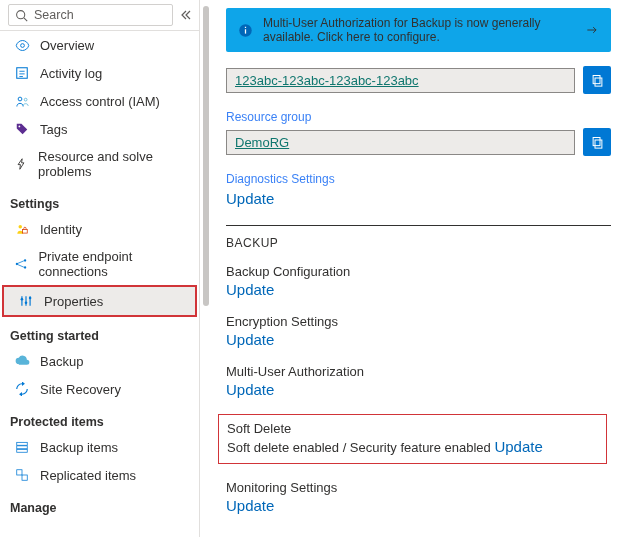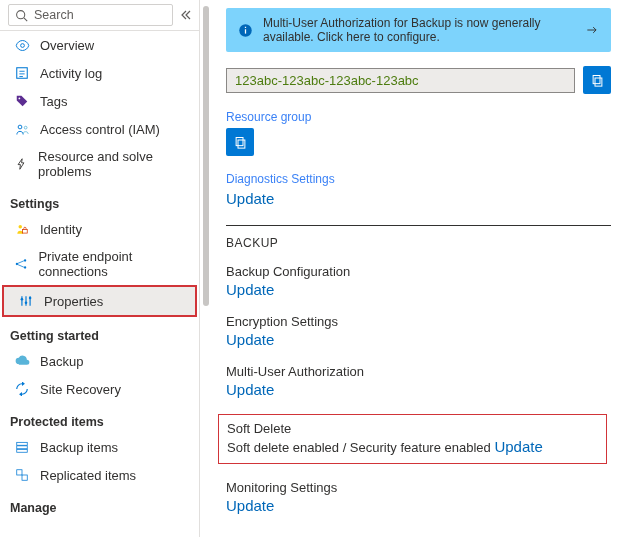--- a/index.html
+++ b/index.html
@@ -12,25 +12,25 @@
   .collapse-ico { color: #605e5c; font-size: 11px; }
   .nav { overflow-y: auto; flex: 1; }
   .nav-item { display: flex; align-items: center; gap: 10px; padding: 6px 10px 6px 14px; cursor: pointer; font-size: 13px; color: #323130; }
   .nav-item .ico { width: 16px; height: 16px; display: flex; align-items: center; justify-content: center; }
   .nav-item.selected { background: #edebe9; }
   .nav-item.selected-hl { border: 2px solid #d13438; margin: 0 2px; }
   .group-head { padding: 12px 10px 4px 10px; font-weight: 600; font-size: 12.5px; color: #323130; }
   .midcol { width: 12px; flex: 0 0 12px; display:flex; justify-content:center; padding-top:6px;}
   .midcol .thumb{width:6px;height:300px;background:#c8c6c4;border-radius:3px;}
   .main { flex: 1; padding: 8px 14px 4px 14px; overflow: hidden; }
-  .banner { background: #7dd3fc; border-radius: 2px; padding: 8px 12px; display: flex; align-items: center; gap: 10px; font-size: 12px; color: #323130; margin-bottom: 14px;}
+  .banner { background: #0ea5e9; border-radius: 2px; padding: 8px 12px; display: flex; align-items: center; gap: 10px; font-size: 12px; color: #323130; margin-bottom: 14px;}
   .banner .info-ico { color:#0067b8; }
   .banner .arrow { margin-left:auto; color:#323130; }
   .field-row { display: flex; align-items: center; gap: 8px; }
-  .readonly-field { flex: 1; border: 1px solid #8a8886; background: #edebe9; padding: 4px 8px; font-size: 13px; color:#4d7c0f; }
+  .readonly-field { flex: 1; border: 1px solid #8a8886; background: #edebe9; padding: 4px 8px; font-size: 13px; color:#0f766e;text-decoration:underline; }
   .copy-btn { width: 28px; height: 28px; background: #0078d4; border-radius: 2px; display: flex; align-items: center; justify-content: center; cursor: pointer; }
   .label { font-size: 12px; color:#3b82f6; margin-top: 16px; margin-bottom:4px;}
   .link { color:#0067b8; cursor:pointer; font-size:15px; }
   hr.sec { border:none; border-top:1px solid #323130; margin: 18px 0 10px 0;}
   .section-title { font-size: 12px; letter-spacing: 0.5px; color:#323130; margin-bottom:14px; font-weight:400;}
   .prop-block { margin-bottom: 16px; }
   .prop-block .hd { font-size: 13px; color:#323130; margin-bottom:2px;}
   .prop-block.softdel { border:1.5px solid #d13438; padding:6px 8px 8px 8px; margin-left:-8px; margin-right:4px;}
   .softdel-line { font-size:13px; color:#323130;}
   
@@ -74,37 +74,37 @@
             <rect x="2" y="2" width="12" height="12" fill="none" stroke="#0078d4" stroke-width="1.2"></rect>
             <line x1="5" y1="6" x2="11" y2="6" stroke="#0078d4"></line>
             <line x1="5" y1="9" x2="11" y2="9" stroke="#0078d4"></line>
             <line x1="5" y1="12" x2="9" y2="12" stroke="#0078d4"></line>
           </svg>
         </span>
       <span>Activity log</span>
     </div>
     <div class="nav-item">
       <span class="ico">
-          <svg width="14" height="14" viewBox="0 0 24 24">
-            <path d="M3 3h8l10 10-8 8L3 11V3z" fill="#5c2d91"></path>
-            <circle cx="7.5" cy="7.5" r="1.5" fill="#fff"></circle>
-          </svg>
-        </span>
-      <span>Tags</span>
-    </div>
-    <div class="nav-item">
-      <span class="ico">
           <svg width="15" height="15" viewBox="0 0 24 24">
             <circle cx="8" cy="8" r="3" fill="none" stroke="#0078d4" stroke-width="1.5"></circle>
             <path d="M3 20c0-3 2-5 5-5s5 2 5 5" fill="none" stroke="#0078d4" stroke-width="1.5"></path>
             <circle cx="17" cy="9" r="2.2" fill="none" stroke="#59b4d9" stroke-width="1.3"></circle>
             <path d="M13 19c0-2 1.5-3.5 4-3.5s4 1.5 4 3.5" fill="none" stroke="#59b4d9" stroke-width="1.3"></path>
           </svg>
         </span>
       <span>Access control (IAM)</span>
+    </div>
+    <div class="nav-item">
+      <span class="ico">
+          <svg width="14" height="14" viewBox="0 0 24 24">
+            <path d="M3 3h8l10 10-8 8L3 11V3z" fill="#5c2d91"></path>
+            <circle cx="7.5" cy="7.5" r="1.5" fill="#fff"></circle>
+          </svg>
+        </span>
+      <span>Tags</span>
     </div>
     <div class="nav-item">
       <span class="ico">
           <svg width="14" height="14" viewBox="0 0 24 24">
             <path d="M14 3l-1 7h4l-7 11 1-8H7l7-10z" fill="none" stroke="#323130" stroke-width="1.5"></path>
           </svg>
         </span>
       <span>Resource and solve problems</span>
     </div>
 
@@ -217,20 +217,21 @@
     <div class="copy-btn">
       <svg width="15" height="15" viewBox="0 0 24 24">
           <rect x="8" y="8" width="11" height="13" fill="none" stroke="#fff" stroke-width="1.6"></rect>
           <rect x="5" y="4" width="11" height="13" fill="none" stroke="#fff" stroke-width="1.6"></rect>
         </svg>
     </div>
   </div>
 
   <div class="label">Resource group</div>
   <div class="field-row">
+    <div class="readonly-field">DemoRG</div>
     <div class="copy-btn">
       <svg width="15" height="15" viewBox="0 0 24 24">
           <rect x="8" y="8" width="11" height="13" fill="none" stroke="#fff" stroke-width="1.6"></rect>
           <rect x="5" y="4" width="11" height="13" fill="none" stroke="#fff" stroke-width="1.6"></rect>
         </svg>
     </div>
   </div>
 
   <div class="label">Diagnostics Settings</div>
   <div class="link">Update</div>

